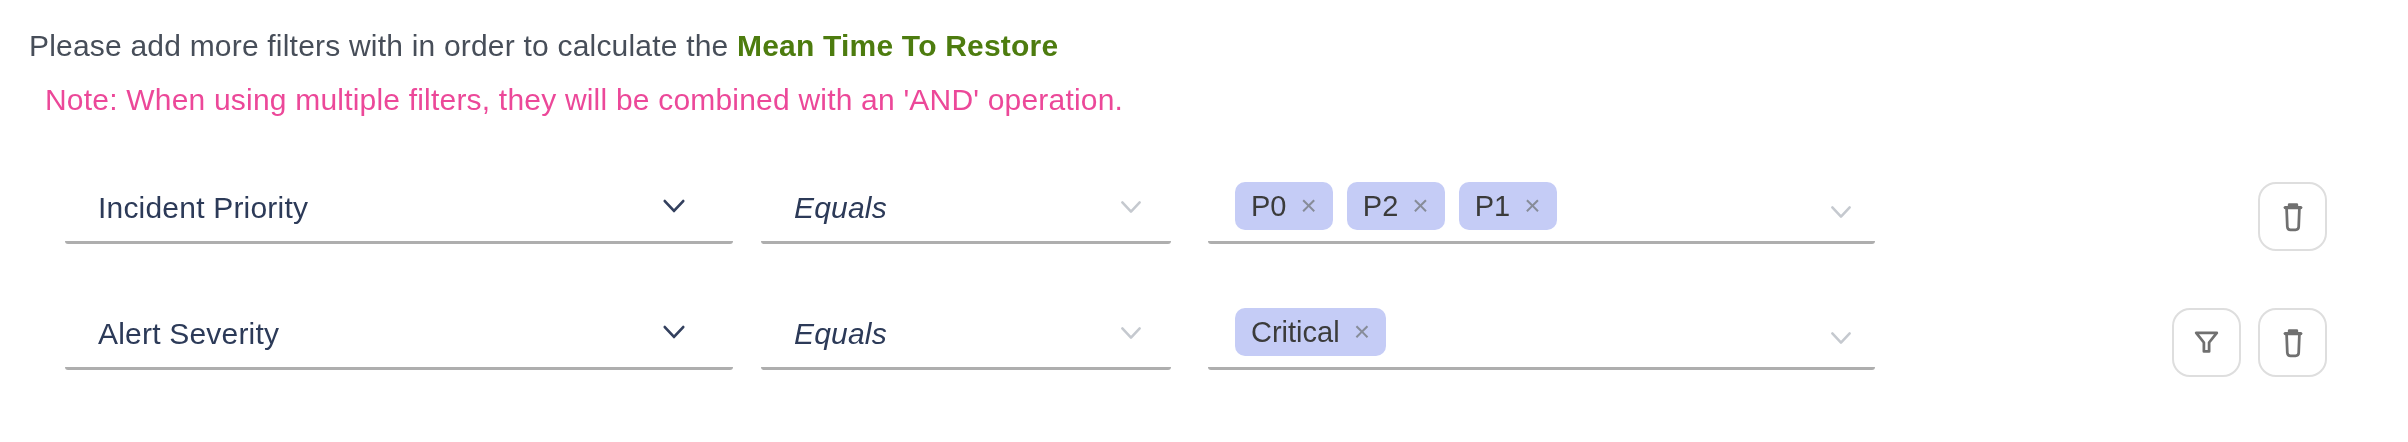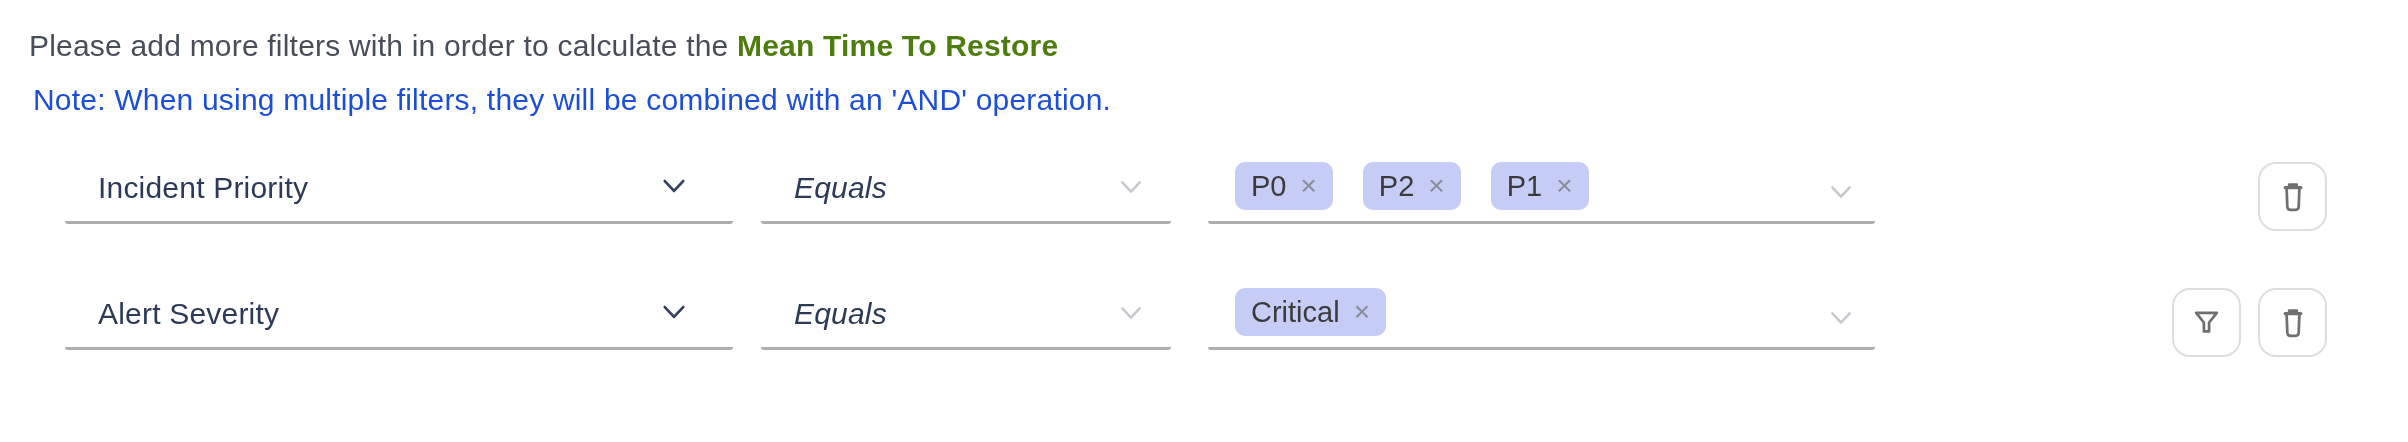--- a/index.html
+++ b/index.html
@@ -13,27 +13,27 @@
 
   .instruction {
     margin: 0;
     font-size: 30px; line-height: 40px;
     color: #474e59;
     letter-spacing: 0.2px;
   }
   .instruction b { color: #4d7c0f; font-weight: 700; }
 
   .note {
-    margin: 14px 0 0 4px;
+    margin: 14px 0 0 16px;
     font-size: 30px; line-height: 40px;
-    color: #1d4ed8;
+    color: #ec4899;
     letter-spacing: 0.2px;
   }
 
-  .rows { margin-left: 36px; margin-top: 42px; width: 2262px; }
+  .rows { margin-left: 36px; margin-top: 62px; width: 2262px; }
   .filter-row {
     display: flex;
     align-items: flex-end;
     height: 62px;
   }
   .filter-row + .filter-row { margin-top: 64px; }
 
   .field {
     box-sizing: border-box;
     display: flex;
@@ -50,21 +50,21 @@
   .field-label {
     font-size: 30px; line-height: 34px;
     color: #2c3a58;
     letter-spacing: 0.2px;
     white-space: nowrap;
   }
 
   .chev { display: inline-flex; align-items: center; margin-bottom: 2px; }
   .chev svg { display: block; }
 
-  .tags { display: flex; gap: 30px; padding-left: 19px; }
+  .tags { display: flex; gap: 14px; padding-left: 19px; }
   .tag {
     display: inline-flex;
     align-items: center;
     background: #c5ccf6;
     border-radius: 10px;
     padding: 7px 16px;
     white-space: nowrap;
   }
   .tag-label { font-size: 29px; line-height: 34px; color: #3b3b3b; }
   .tag-x {

